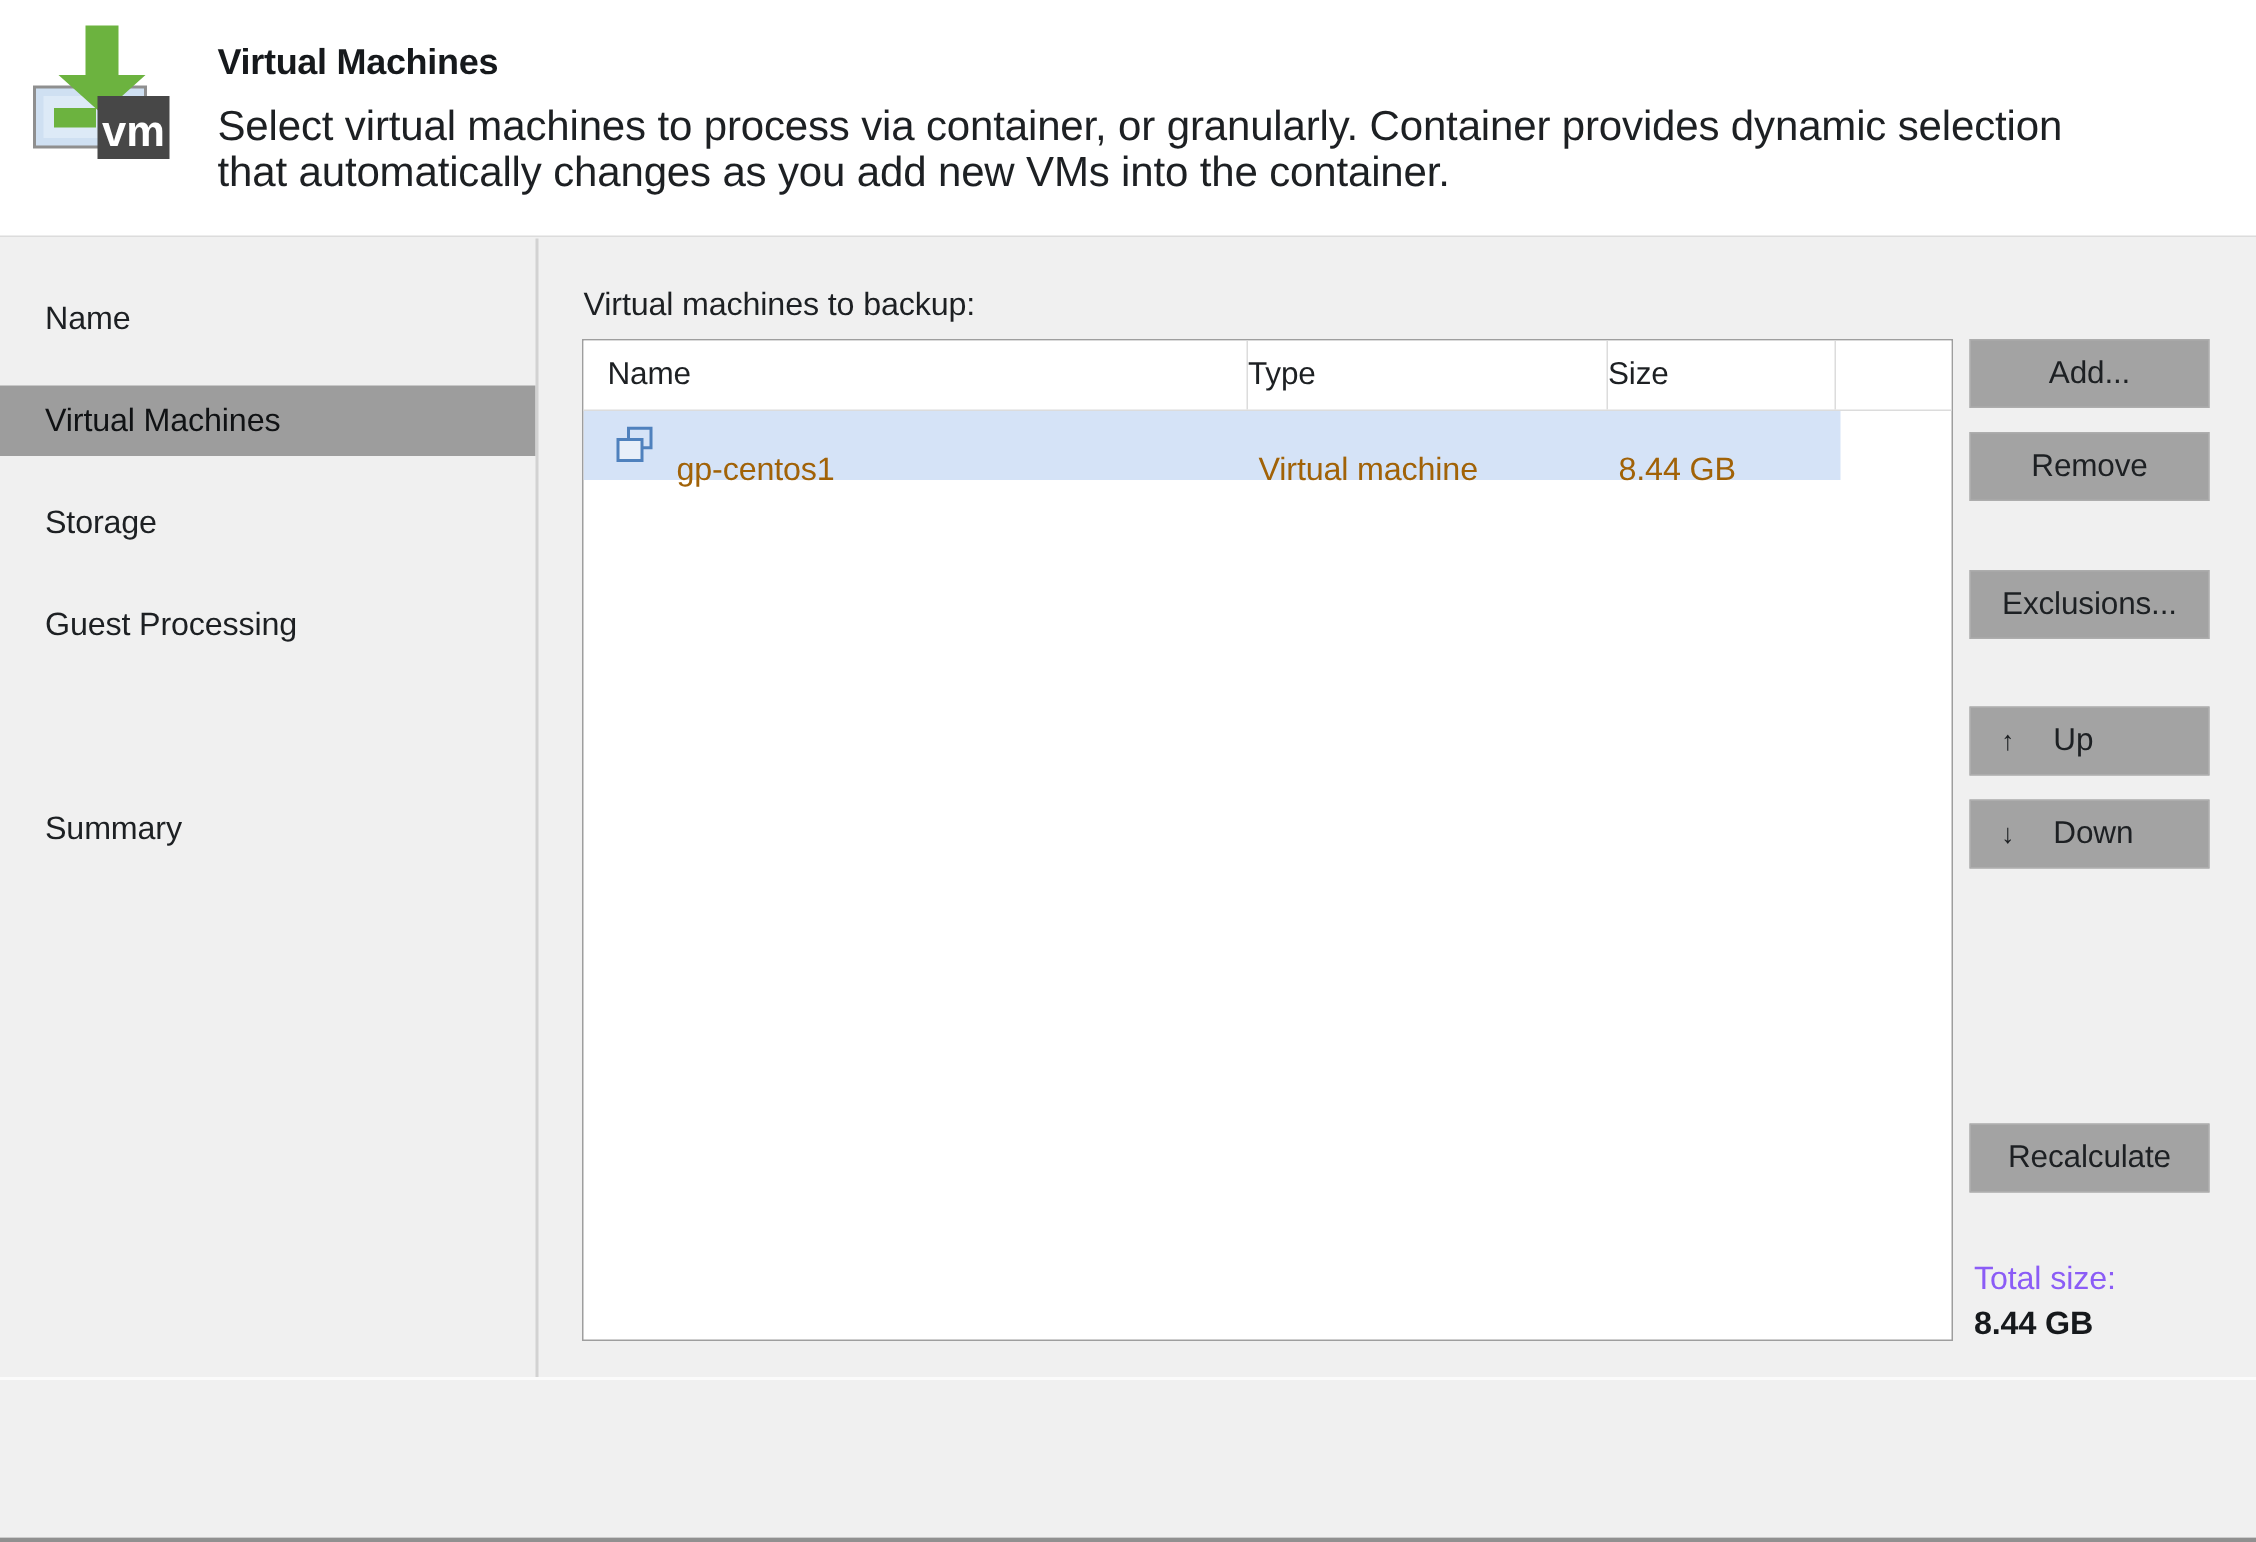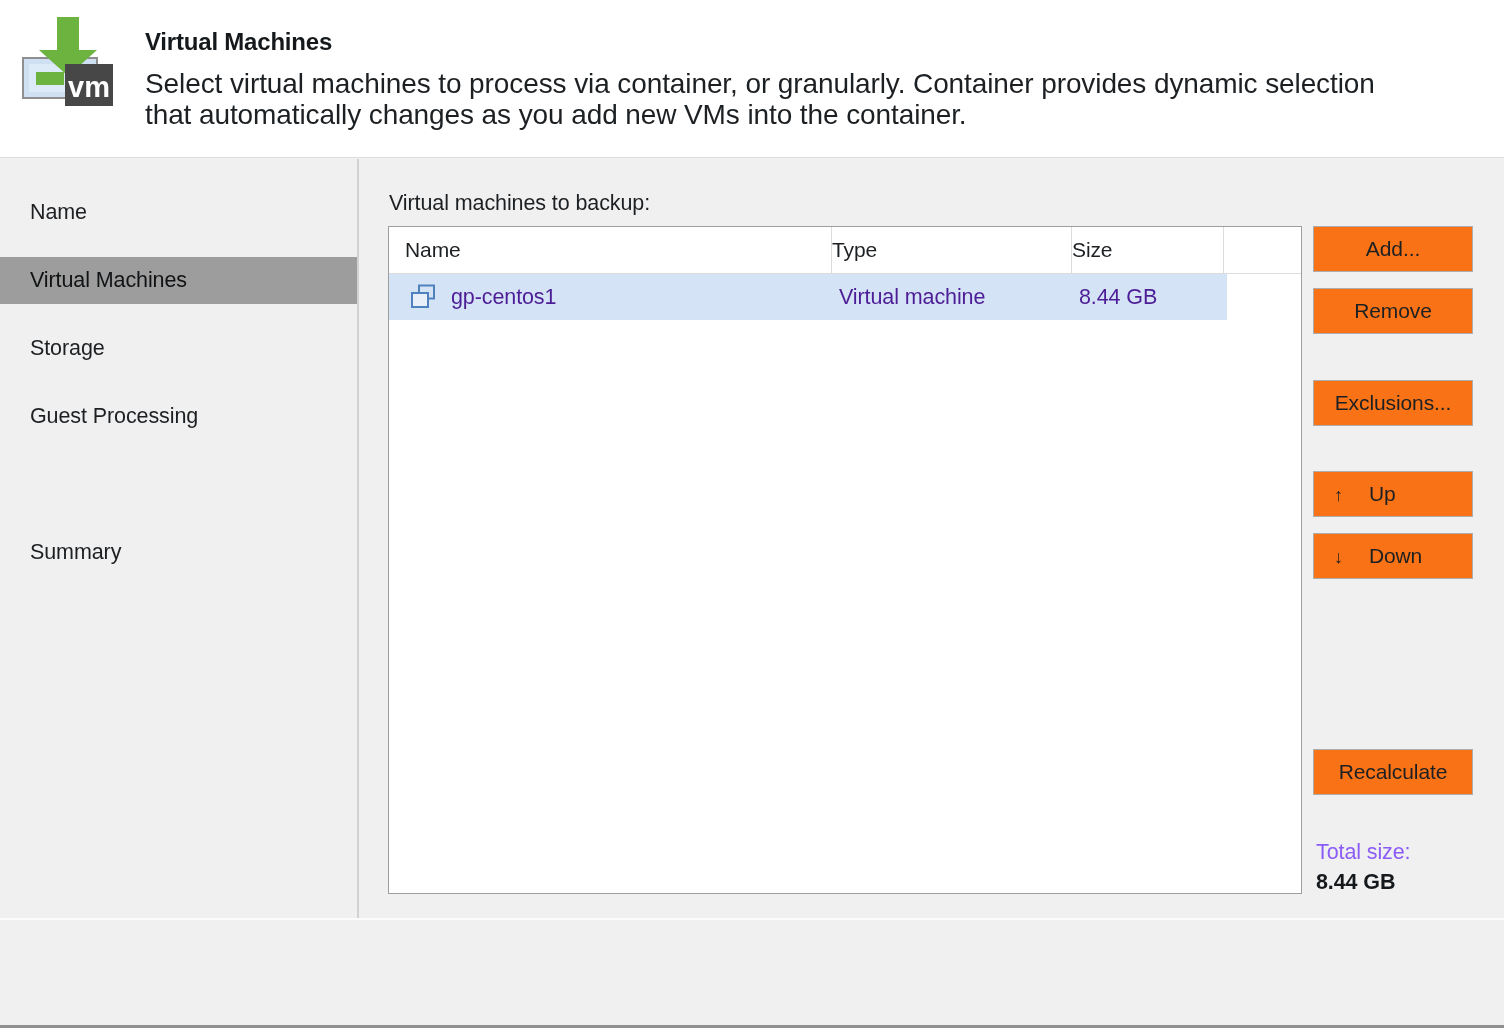--- a/index.html
+++ b/index.html
@@ -134,41 +134,41 @@
   .vm-row {
     position: absolute;
     left: 0;
     top: 47px;
     width: 838px;
     height: 46px;
     background: #d5e3f7;
   }
   .cell {
     position: absolute;
-    top: 0;
+    top: 16px;
     height: 46px;
     line-height: 46px;
     font-size: 21.5px;
-    color: #4c1d95;
+    color: #a16207;
     letter-spacing: -0.1px;
   }
   .cell-name { left: 62px; }
   .cell-type { left: 450px; }
   .cell-size { left: 690px; }
   .vm-row-icon {
     position: absolute;
     left: 20px;
     top: 10px;
     width: 30px; height: 26px;
   }
 
   
   .btn {
     position: absolute;
-    background: #f97316;
+    background: #a3a3a3;
     border: 1px solid #adadad;
     box-sizing: border-box;
     font-family: "Liberation Sans", sans-serif;
     font-size: 21px;
     color: #1d2023;
     letter-spacing: -0.1px;
     text-align: center;
     cursor: default;
     padding: 0;
   }

